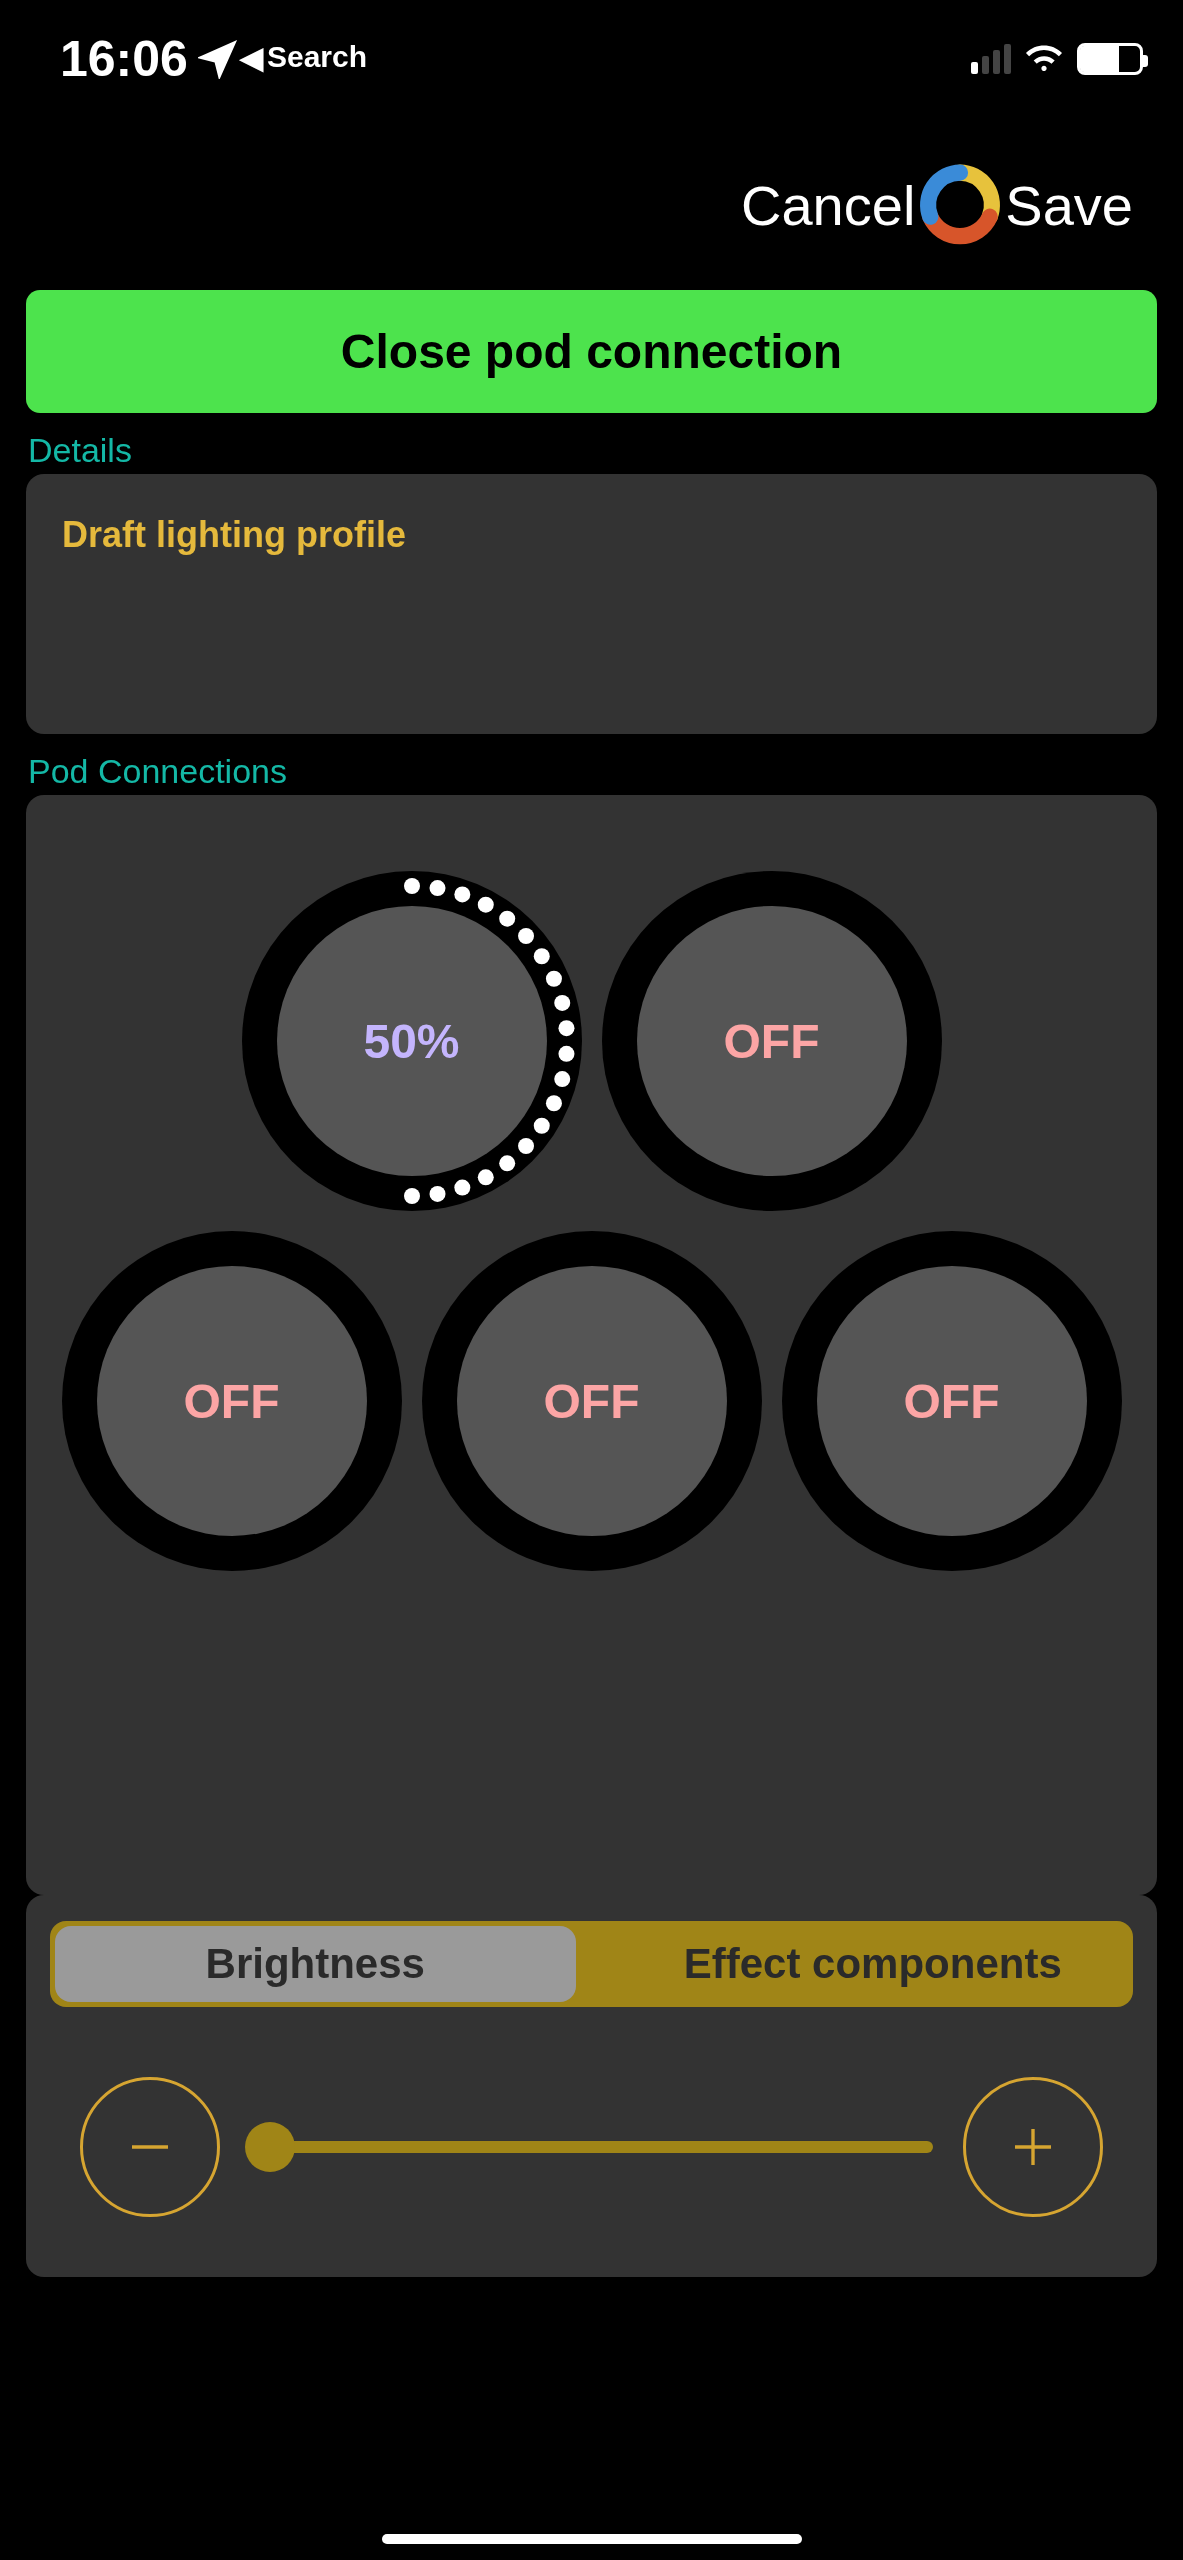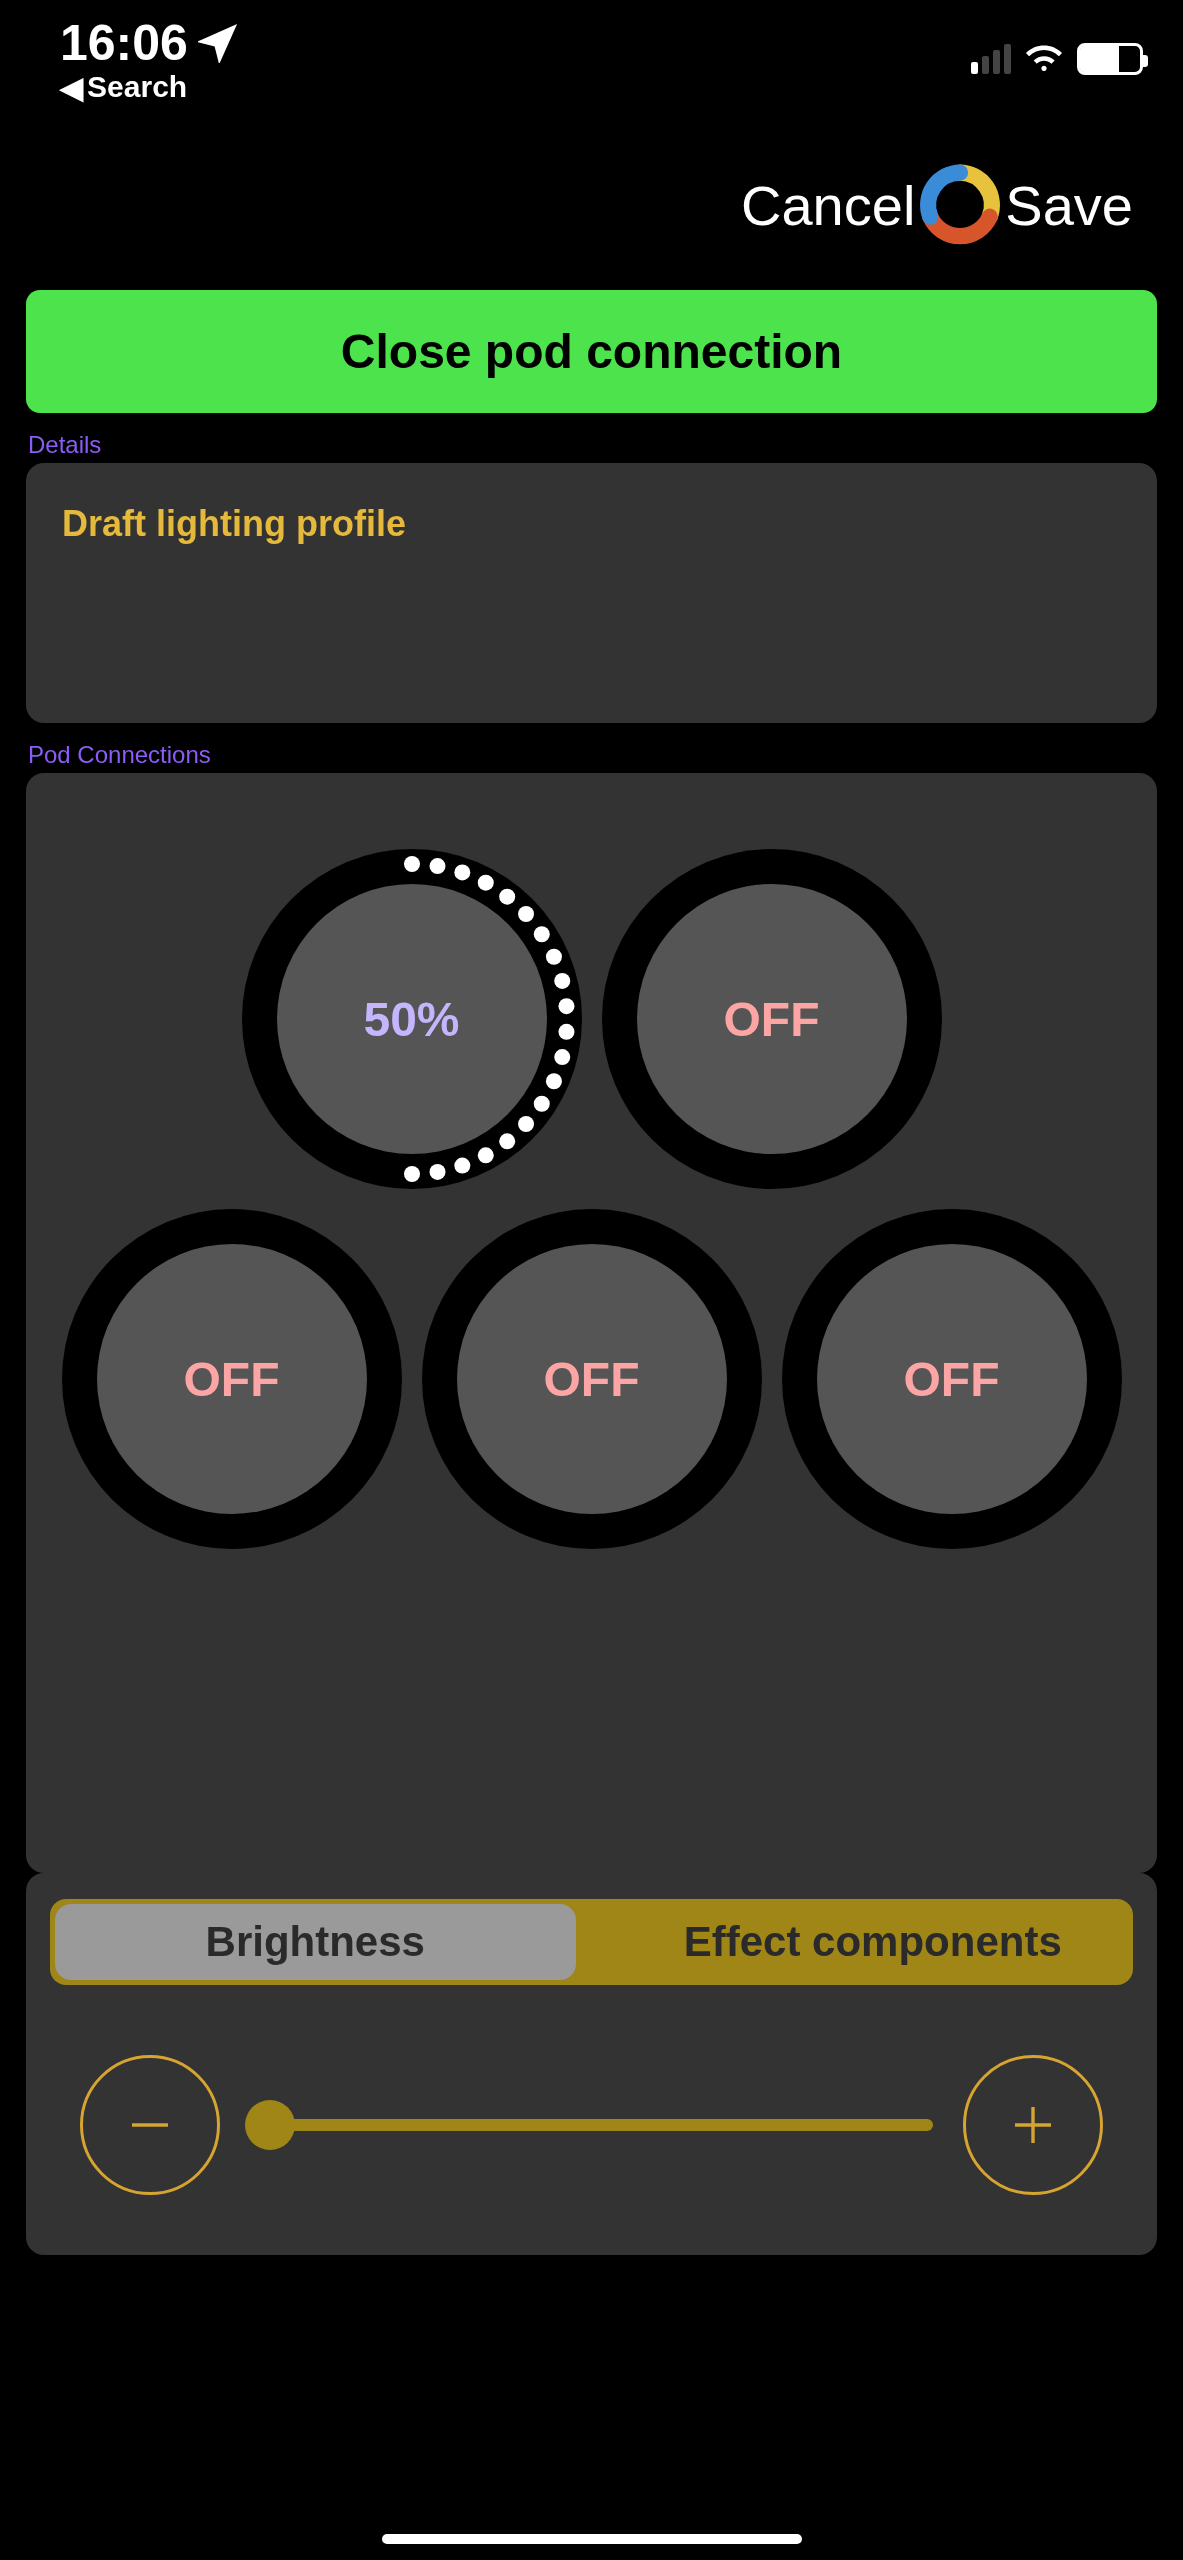--- a/index.html
+++ b/index.html
@@ -13,21 +13,21 @@
   }
 
   
   .status-bar {
     display: flex;
     align-items: center;
     justify-content: space-between;
     padding: 18px 40px 0 60px;
     height: 100px;
   }
-  .status-left { display: flex; flex-direction: column; gap: 2px; }
+  .status-left { display: flex; flex-direction: row; gap: 2px; }
   .status-time {
     font-size: 50px;
     font-weight: 700;
     display: flex;
     align-items: center;
     gap: 10px;
   }
   .status-back {
     font-size: 30px;
     font-weight: 600;
@@ -87,22 +87,22 @@
     color:#000;
     font-size:48px;
     font-weight:700;
     border:none;
     border-radius:14px;
     padding:34px 0;
     text-align:center;
   }
 
   .section-label {
-    color:#8b5cf6;
-    font-size:24px;
+    color:#14b8a6;
+    font-size:34px;
     font-weight:400;
     margin:18px 0 4px 2px;
   }
 
   .card {
     background:#333333;
     border-radius:18px;
     padding:40px 36px;
   }
 

